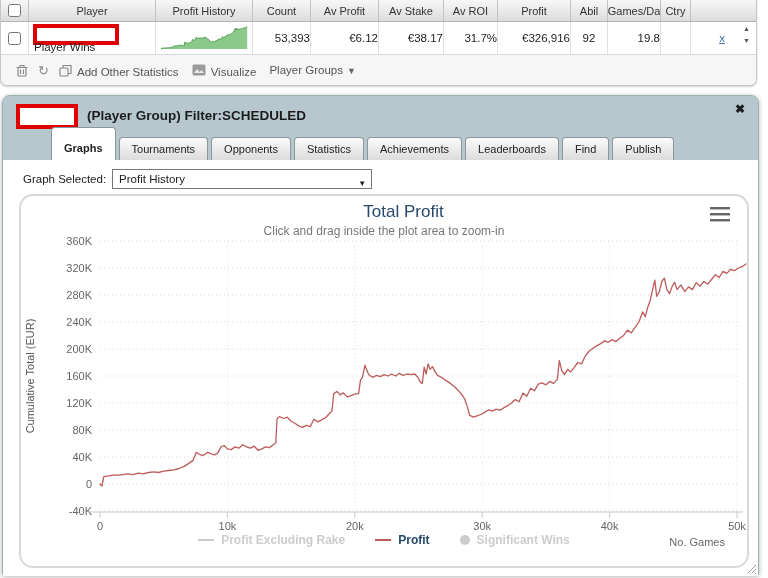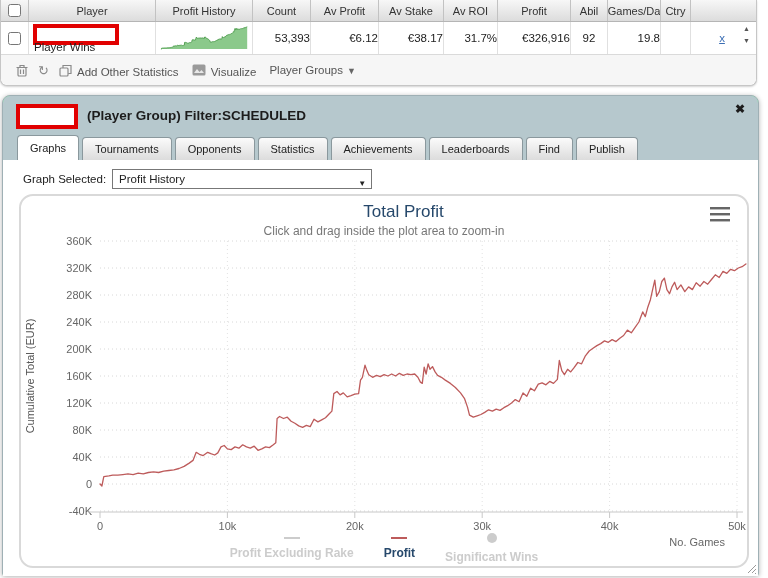--- a/index.html
+++ b/index.html
@@ -53,21 +53,21 @@
   .panel-top { height:64px; background:#b6c8cd; border-radius:7px 7px 0 0; position:relative; }
   .redact.in-title { position:absolute; left:13px; top:8px; width:62px; height:25px; }
   .panel-title { position:absolute; left:84px; top:12px; font-size:13.5px; font-weight:bold; color:#1c1c1c; }
   .panel-close { position:absolute; right:13px; top:6px; font-size:12px; font-weight:bold; color:#1c1c1c; cursor:pointer; }
   .tabs { position:absolute; bottom:0; left:14px; display:flex; align-items:flex-end; gap:3px; }
   .tab {
     font-size:11px; color:#222; background:linear-gradient(#fbfbfb,#dcdcdc);
     border:1px solid #8a989d; border-bottom:none; border-radius:4px 4px 0 0;
     padding:5px 12px 5px; cursor:pointer; white-space:nowrap;
   }
-  .tab.active { background:#fff; padding-top:6px; padding-bottom:6px; font-weight:normal; }
+  .tab.active { background:#fff; padding-top:14px; padding-bottom:6px; font-weight:bold;margin-left:34px; }
   .panel-body { position:relative; height:416px; background:#fff; }
   .sel-row { position:absolute; left:20px; top:9px; font-size:11.5px; color:#222; display:flex; align-items:center; }
   .sel-box {
     margin-left:6px; width:260px; height:20px; line-height:18px; border:1px solid #777;
     background:#fff; padding:0 18px 0 6px; position:relative; font-size:11.5px; cursor:pointer;
   }
   .sel-box .arrow { position:absolute; right:5px; top:5px; font-size:8px; color:#222; }
   
   .chart-box {
     position:absolute; left:16px; top:34px; width:730px; height:374px;
@@ -75,21 +75,21 @@
   }
   .chart-box svg.main { position:absolute; left:0; top:0; }
   .c-title { position:absolute; top:6px; left:0; width:100%; text-align:center;
              font-size:17px; color:#26486b;padding-left:39px; }
   .c-sub { position:absolute; top:28px; left:0; width:100%; text-align:center;
            font-size:12px; color:#777; }
   .burger { position:absolute; top:11px; right:17px; width:20px; cursor:pointer; }
   .burger div { height:3px; background:#666; border-bottom:1px solid #bbb; margin-bottom:3px; }
   .legend { position:absolute; top:337px; left:0; width:100%; display:flex;
             justify-content:center; gap:30px; font-size:12px; font-weight:bold; align-items:center; }
-  .leg-item { display:flex; align-items:center; gap:7px; cursor:pointer;flex-direction:column; }
+  .leg-item { display:flex; align-items:center; gap:7px; cursor:pointer; }
   .leg-dash { width:16px; height:2px; }
   .leg-dot { width:10px; height:10px; border-radius:50%; }
   .no-games { position:absolute; right:22px; top:340px; font-size:11px; color:#666; }
   .grip { position:absolute; right:1px; bottom:1px; cursor:nwse-resize; }
 </style>
 </head>
 <body>
 
 <div class="table-card">
   <div class="thead" id="thead">

